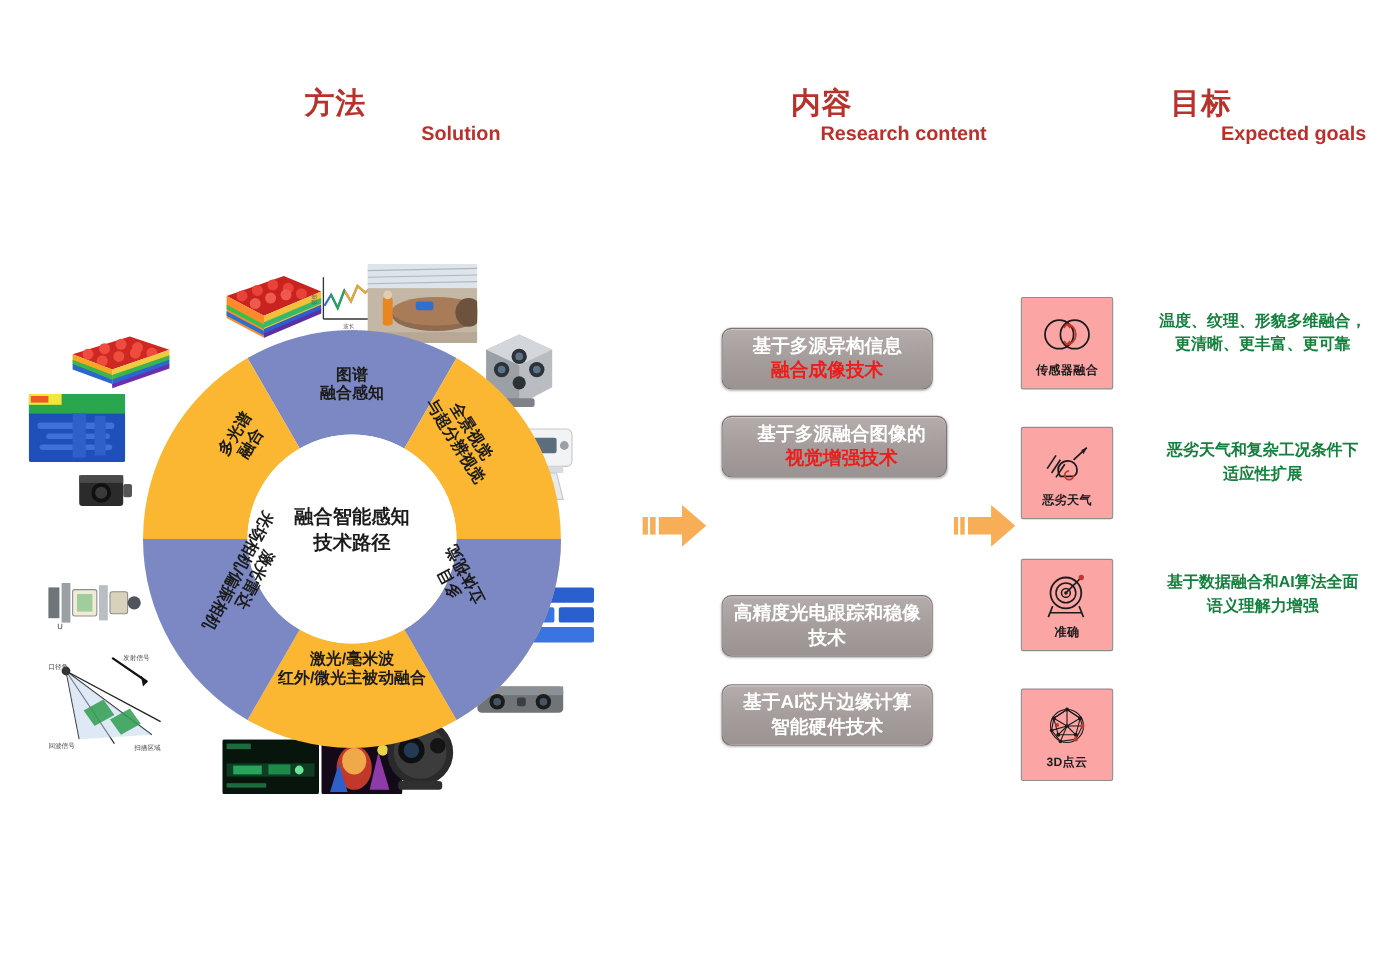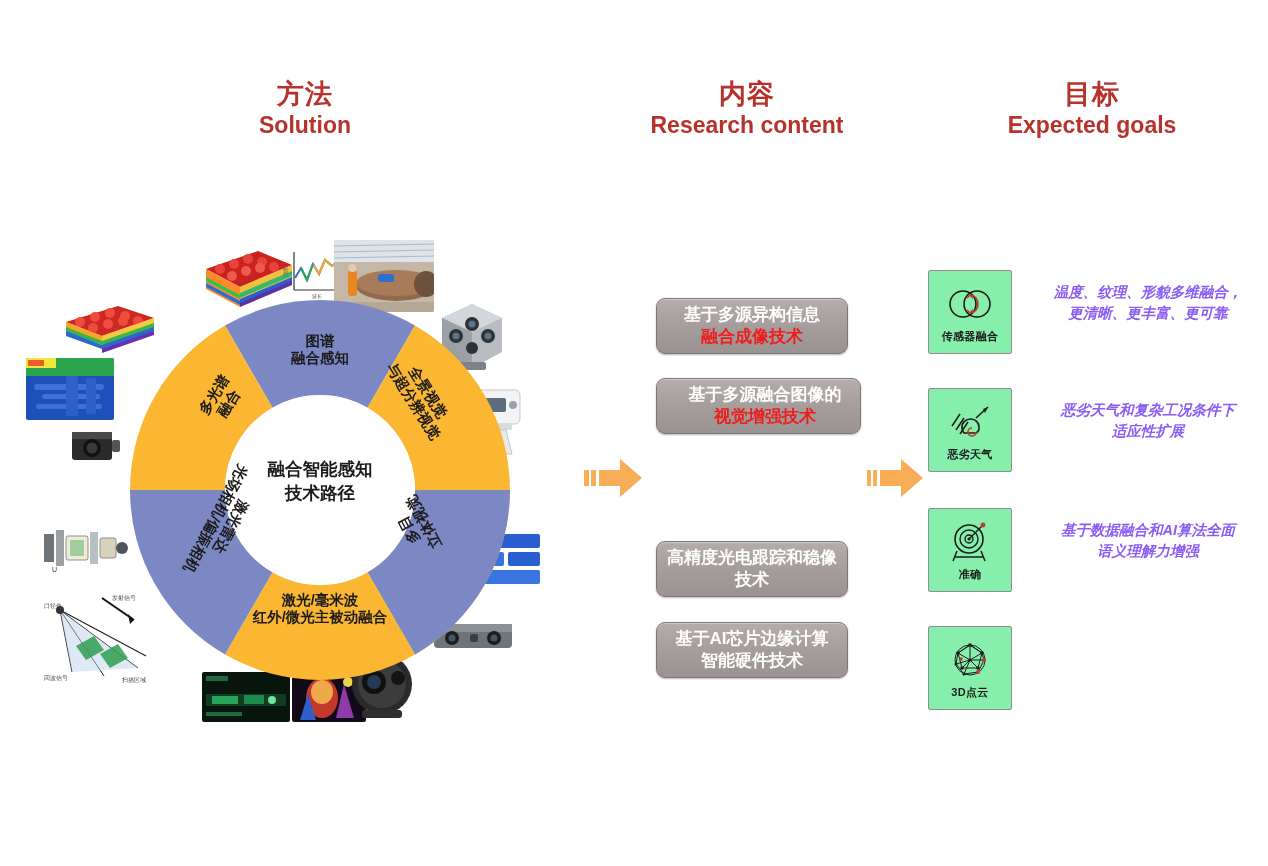--- a/index.html
+++ b/index.html
@@ -8,21 +8,21 @@
     background:#ffffff;
     font-family:"Liberation Sans","DejaVu Sans",sans-serif;
     overflow:hidden;
     position:relative;
   }
   .stage{position:absolute;left:0;top:0;width:1268px;height:866px;margin-left:12px;}
 
   
   .col-head{position:absolute;text-align:center;color:#B8312B;line-height:1.22;}
   .col-head .cn{font-size:27px;font-weight:bold;letter-spacing:1px;}
-  .col-head .en{font-size:23px;font-weight:bold;letter-spacing:0px;}
+  .col-head .en{font-size:18px;font-weight:bold;letter-spacing:0px;text-align:right;}
   #head-solution{left:143px;top:78px;width:300px;}
   #head-content{left:585px;top:78px;width:300px;}
   #head-goals{left:930px;top:78px;width:300px;}
 
   
   #donut-wrap{position:absolute;left:118px;top:300px;width:380px;height:380px;}
   #donut-svg{position:absolute;left:0;top:0;}
   .seg-label{
     position:absolute;text-align:center;color:#1b1b1b;
     font-weight:bold;line-height:1.2;white-space:pre-line;
@@ -61,30 +61,30 @@
   #mid-box-0{top:298px;}
   #mid-box-1{top:378px;padding-left:13px;}
   #mid-box-2{top:460px;}
   #mid-box-3{top:541px;}
   #mid-box-4{top:622px;}
 
   
   .goal-row{position:absolute;left:916px;width:330px;height:84px;display:flex;align-items:flex-start;}
   .goal-card{
     width:84px;height:84px;box-sizing:border-box;
-    border:1.4px solid #8e8e8e;background:#86efac;border-radius:2px;
+    border:1.4px solid #8e8e8e;background:#fca5a5;border-radius:2px;
     display:flex;flex-direction:column;align-items:center;justify-content:center;
     flex:0 0 auto;
   }
   .goal-card .ic{height:46px;display:flex;align-items:center;justify-content:center;}
   .goal-card .cap{font-size:11px;font-weight:bold;color:#1b1b1b;margin-top:2px;letter-spacing:.3px;}
   .goal-text{
     margin-left:26px;margin-top:12px;
-    font-size:14.5px;font-weight:bold;color:#8b5cf6;
-    line-height:1.42;white-space:pre-line;text-align:center;flex:1;font-style:italic;
+    font-size:14.5px;font-weight:bold;color:#15803d;
+    line-height:1.42;white-space:pre-line;text-align:center;flex:1;
   }
   #goal-row-0{top:270px;}
   #goal-row-1{top:388px;}
   #goal-row-2{top:508px;}
   #goal-row-3{top:626px;}
 </style>
 </head>
 <body>
 
 <div class="stage">

